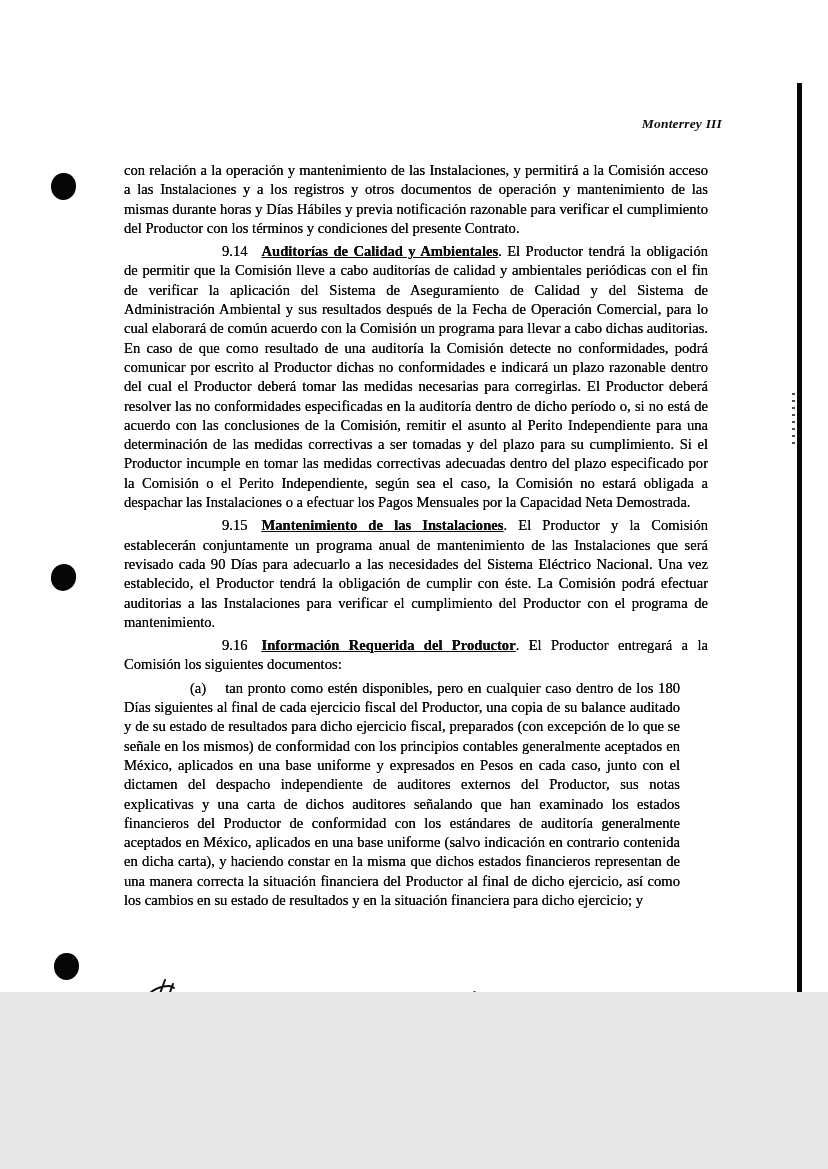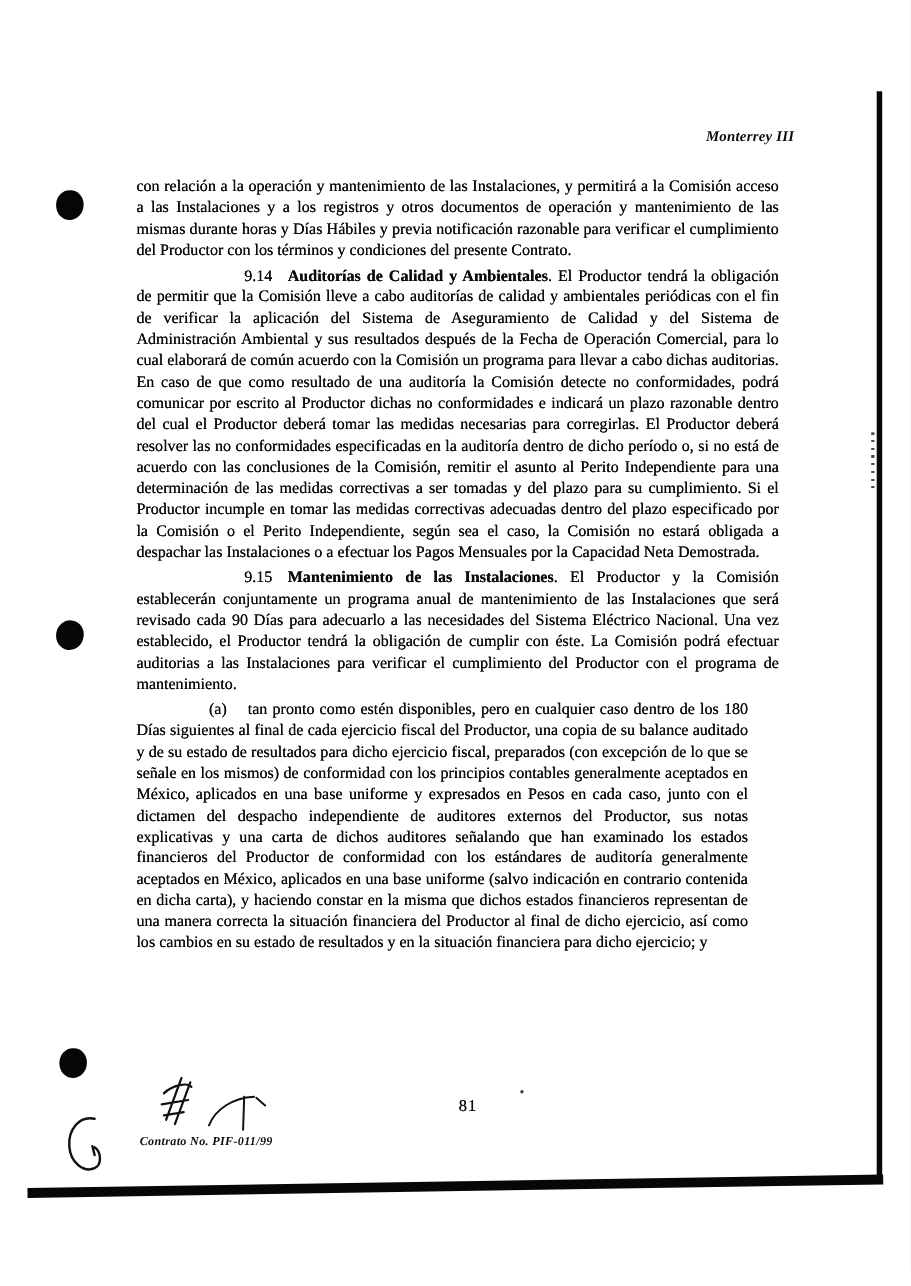--- a/index.html
+++ b/index.html
@@ -1,18 +1,18 @@
 <!DOCTYPE html>
 <html><head>
 <meta charset="utf-8">
 <style>
   html,body{margin:0;padding:0;background:#e8e8e8;}
   .page{
     position:relative;
-    width:828px;height:1169px;
+    width:828px;height:992px;
     background:#ffffff;
     overflow:hidden;
     font-family:"Liberation Serif", serif;
     color:#0d0d0d;
   }
   
   .running-header{
     position:absolute;
     top:116px;right:106px;
     font-style:italic;font-weight:700;
@@ -26,21 +26,21 @@
     font-size:14.6px;line-height:19.3px;
     text-align:justify;
     text-shadow:0 0 0.35px #000;
   }
   .textblock p{margin:4px;}
   .p-intro{margin-bottom:21px;}
   .p-section{text-indent:98px;margin-bottom:21px;}
   .p-9-15{margin-bottom:14px;}
   .p-9-16{margin-bottom:11px;}
   .secnum{font-weight:400;margin-right:14px;}
-  .sectitle{font-weight:700;}
+  .sectitle{font-weight:700;text-decoration:underline;}
   .p-item{margin-left:36px;width:556px;text-indent:66px;}
   .item-label{margin-right:19px;}
   
   .page-number{
     position:absolute;left:417px;top:998px;
     font-size:15px;letter-spacing:1px;
     text-shadow:0 0 0.35px #000;
   }
   .speck{
     position:absolute;left:473px;top:991px;
@@ -91,20 +91,21 @@
   <div class="scan-hbar"></div>
   <div class="noise-ticks"></div>
 
   <div class="textblock">
     <p class="p-intro">con relación a la operación y mantenimiento de las Instalaciones, y permitirá a la Comisión acceso a las Instalaciones y a los registros y otros documentos de operación y mantenimiento de las mismas durante horas y Días Hábiles y previa notificación razonable para verificar el cumplimiento del Productor con los términos y condiciones del presente Contrato.</p>
 
     <p class="p-section"><span class="secnum">9.14</span><span class="sectitle">Auditorías de Calidad y Ambientales</span><span>.  El Productor tendrá la obligación de permitir que la Comisión lleve a cabo auditorías de calidad y ambientales periódicas con el fin de verificar la aplicación del Sistema de Aseguramiento de Calidad y del Sistema de Administración Ambiental y sus resultados después de la Fecha de Operación Comercial, para lo cual elaborará de común acuerdo con la Comisión un programa para llevar a cabo dichas auditorias.  En caso de que como resultado de una auditoría la Comisión detecte no conformidades, podrá comunicar por escrito al Productor dichas no conformidades e indicará un plazo razonable dentro del cual el Productor deberá tomar las medidas necesarias para corregirlas.  El Productor deberá resolver las no conformidades especificadas en la auditoría dentro de dicho período o, si no está de acuerdo con las conclusiones de la Comisión, remitir el asunto al Perito Independiente para una determinación de las medidas correctivas a ser tomadas y del plazo para su cumplimiento.  Si el Productor incumple en tomar las medidas correctivas adecuadas dentro del plazo especificado por la Comisión o el Perito Independiente, según sea el caso, la Comisión no estará obligada a despachar las Instalaciones o a efectuar los Pagos Mensuales por la Capacidad Neta Demostrada.</span></p>
 
     <p class="p-section p-9-15"><span class="secnum">9.15</span><span class="sectitle">Mantenimiento de las Instalaciones</span><span>.  El Productor y la Comisión establecerán conjuntamente un programa anual de mantenimiento de las Instalaciones que será revisado cada 90 Días para adecuarlo a las necesidades del Sistema Eléctrico Nacional.  Una vez establecido, el Productor tendrá la obligación de cumplir con éste.  La Comisión podrá efectuar auditorias a las Instalaciones para verificar el cumplimiento del Productor con el programa de mantenimiento.</span></p>
 
+    <p class="p-section p-9-16"><span class="secnum">9.16</span><span class="sectitle">Información Requerida del Productor</span><span>.  El Productor entregará a la Comisión los siguientes documentos:</span></p>
 
     <p class="p-item"><span class="item-label">(a)</span><span>tan pronto como estén disponibles, pero en cualquier caso dentro de los 180 Días siguientes al final de cada ejercicio fiscal del Productor, una copia de su balance auditado y de su estado de resultados para dicho ejercicio fiscal, preparados (con excepción de lo que se señale en los mismos) de conformidad con los principios contables generalmente aceptados en México, aplicados en una base uniforme y expresados en Pesos en cada caso, junto con el dictamen del despacho independiente de auditores externos del Productor, sus notas explicativas y una carta de dichos auditores señalando que han examinado los estados financieros del Productor de conformidad con los estándares de auditoría generalmente aceptados en México, aplicados en una base uniforme (salvo indicación en contrario contenida en dicha carta), y haciendo constar en la misma que dichos estados financieros representan de una manera correcta la situación financiera del Productor al final de dicho ejercicio, así como los cambios en su estado de resultados y en la situación financiera para dicho ejercicio; y</span></p>
   </div>
 
   <div class="page-number">81</div>
   <div class="speck"></div>
   <div class="contract-number">Contrato No. PIF-011/99</div>
 
   <svg class="signature-svg" width="200" height="100" viewBox="0 0 200 100">
 

